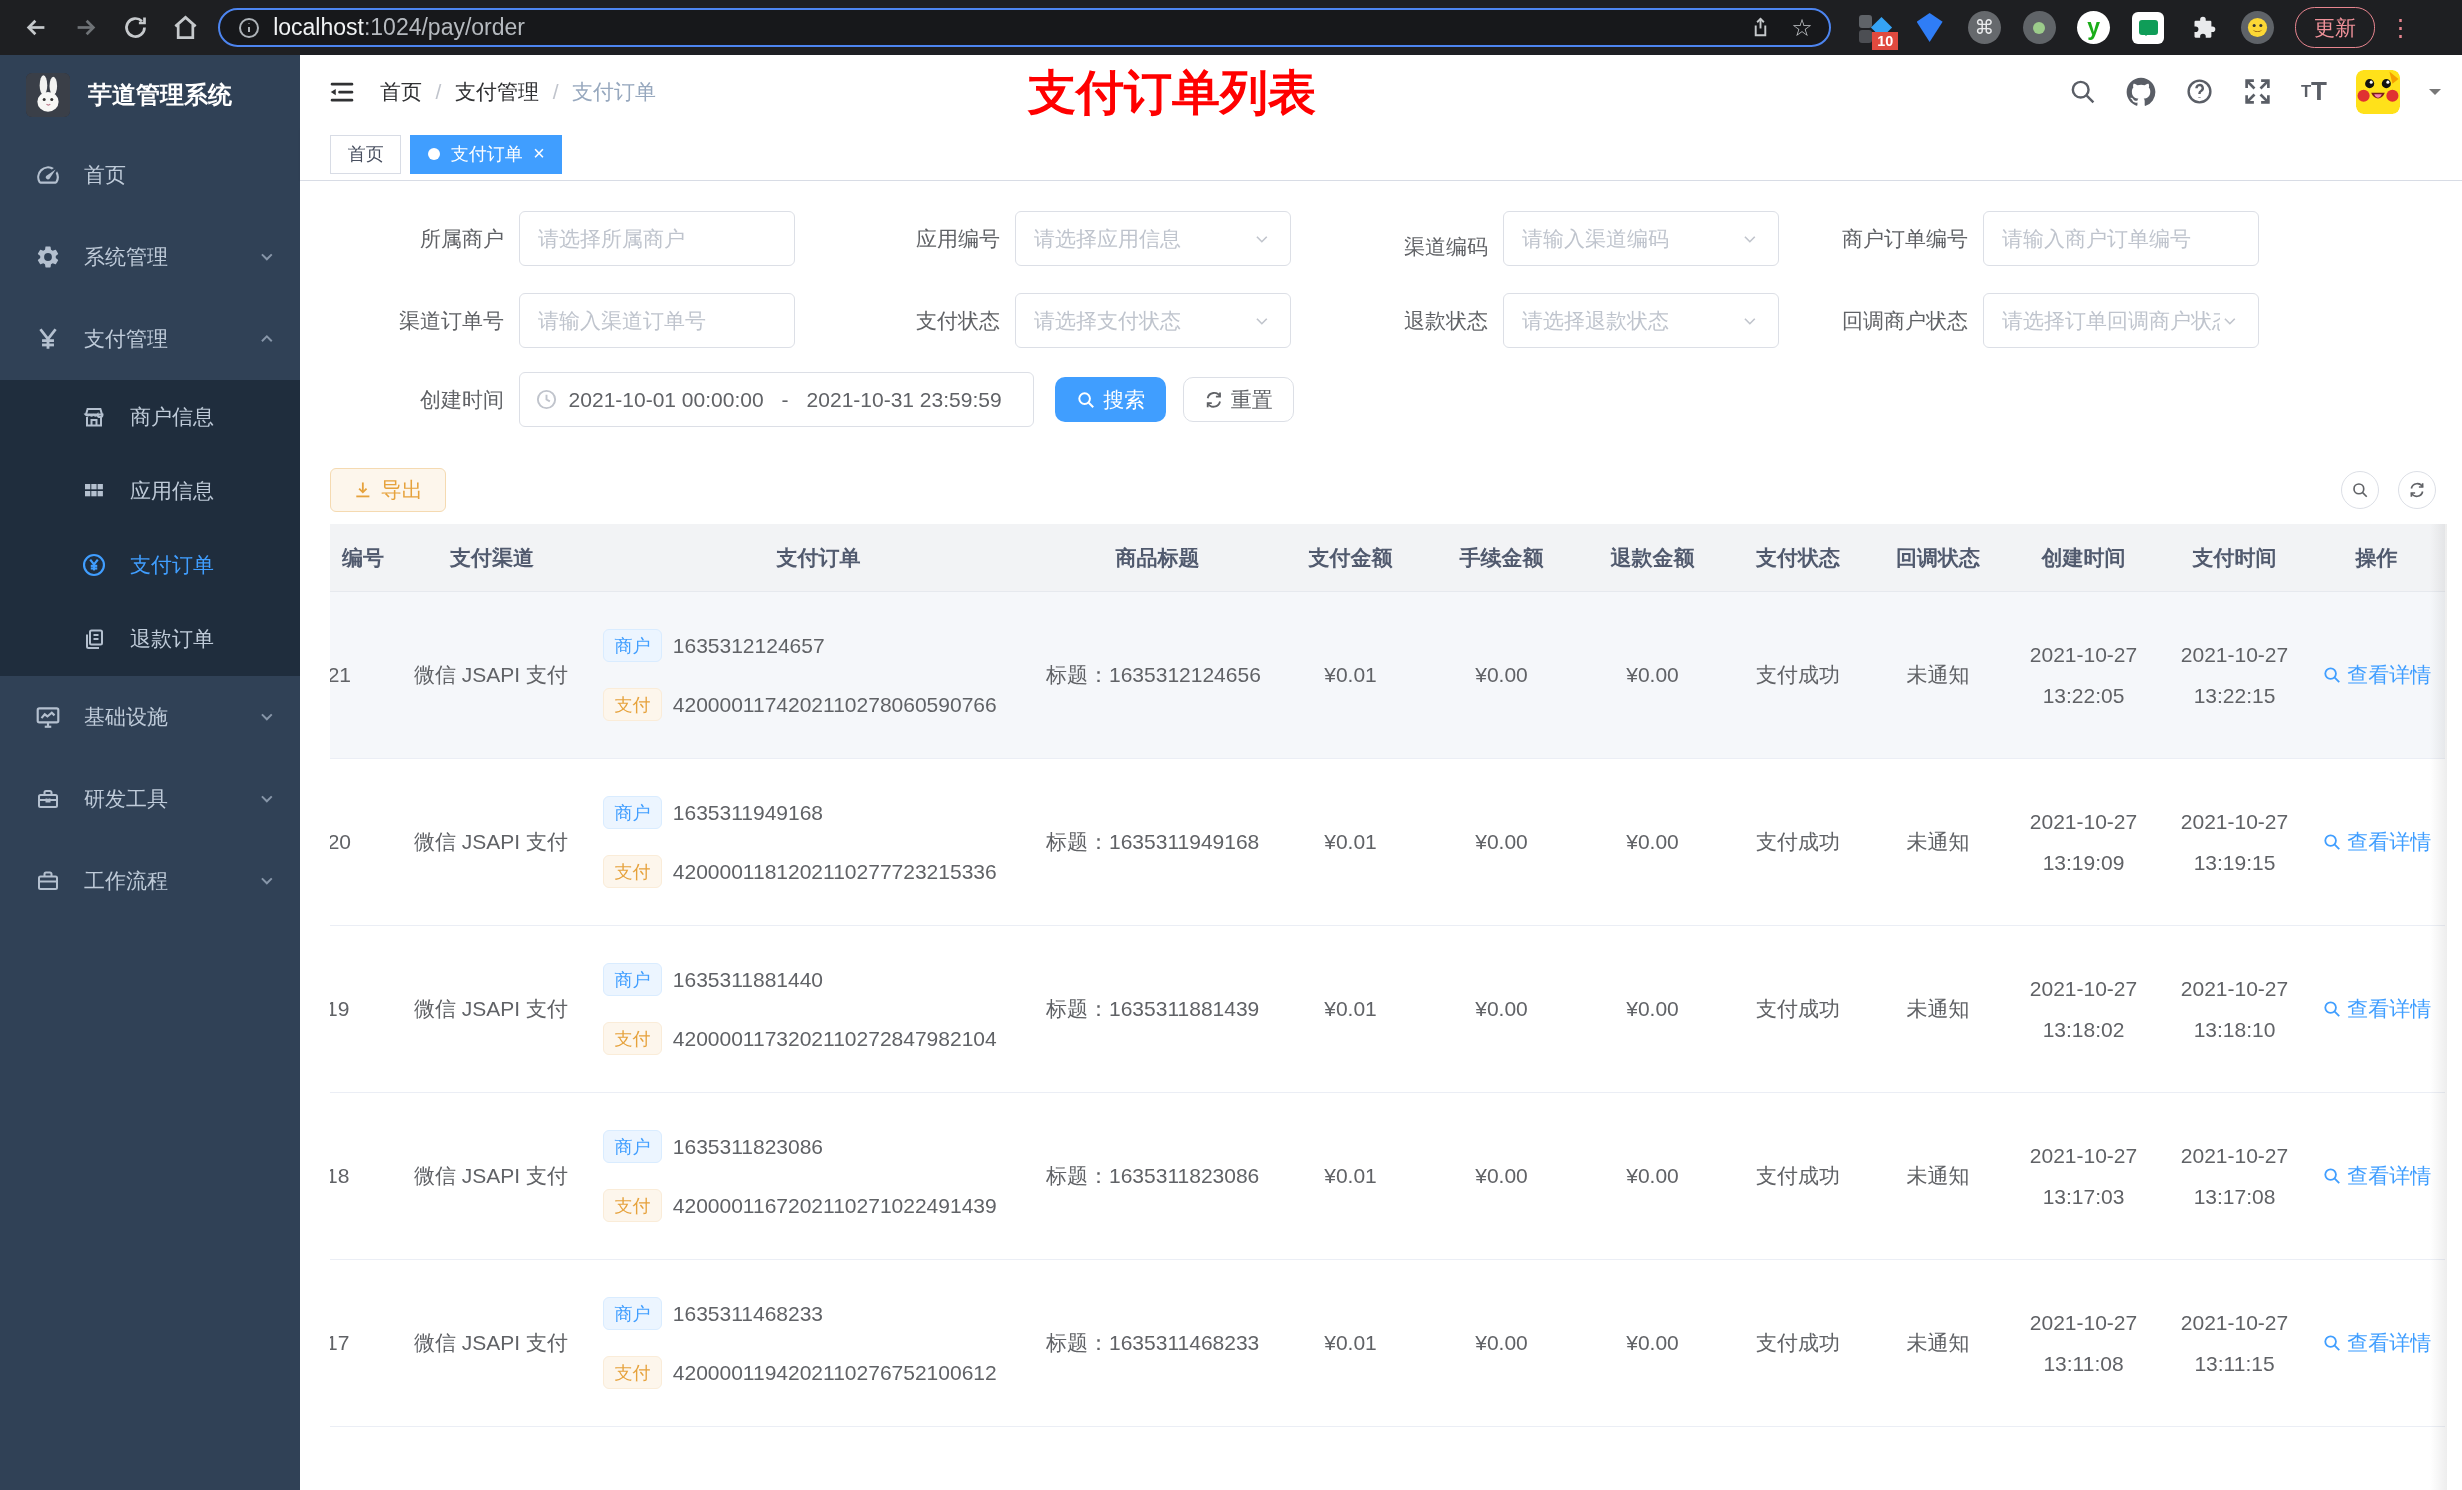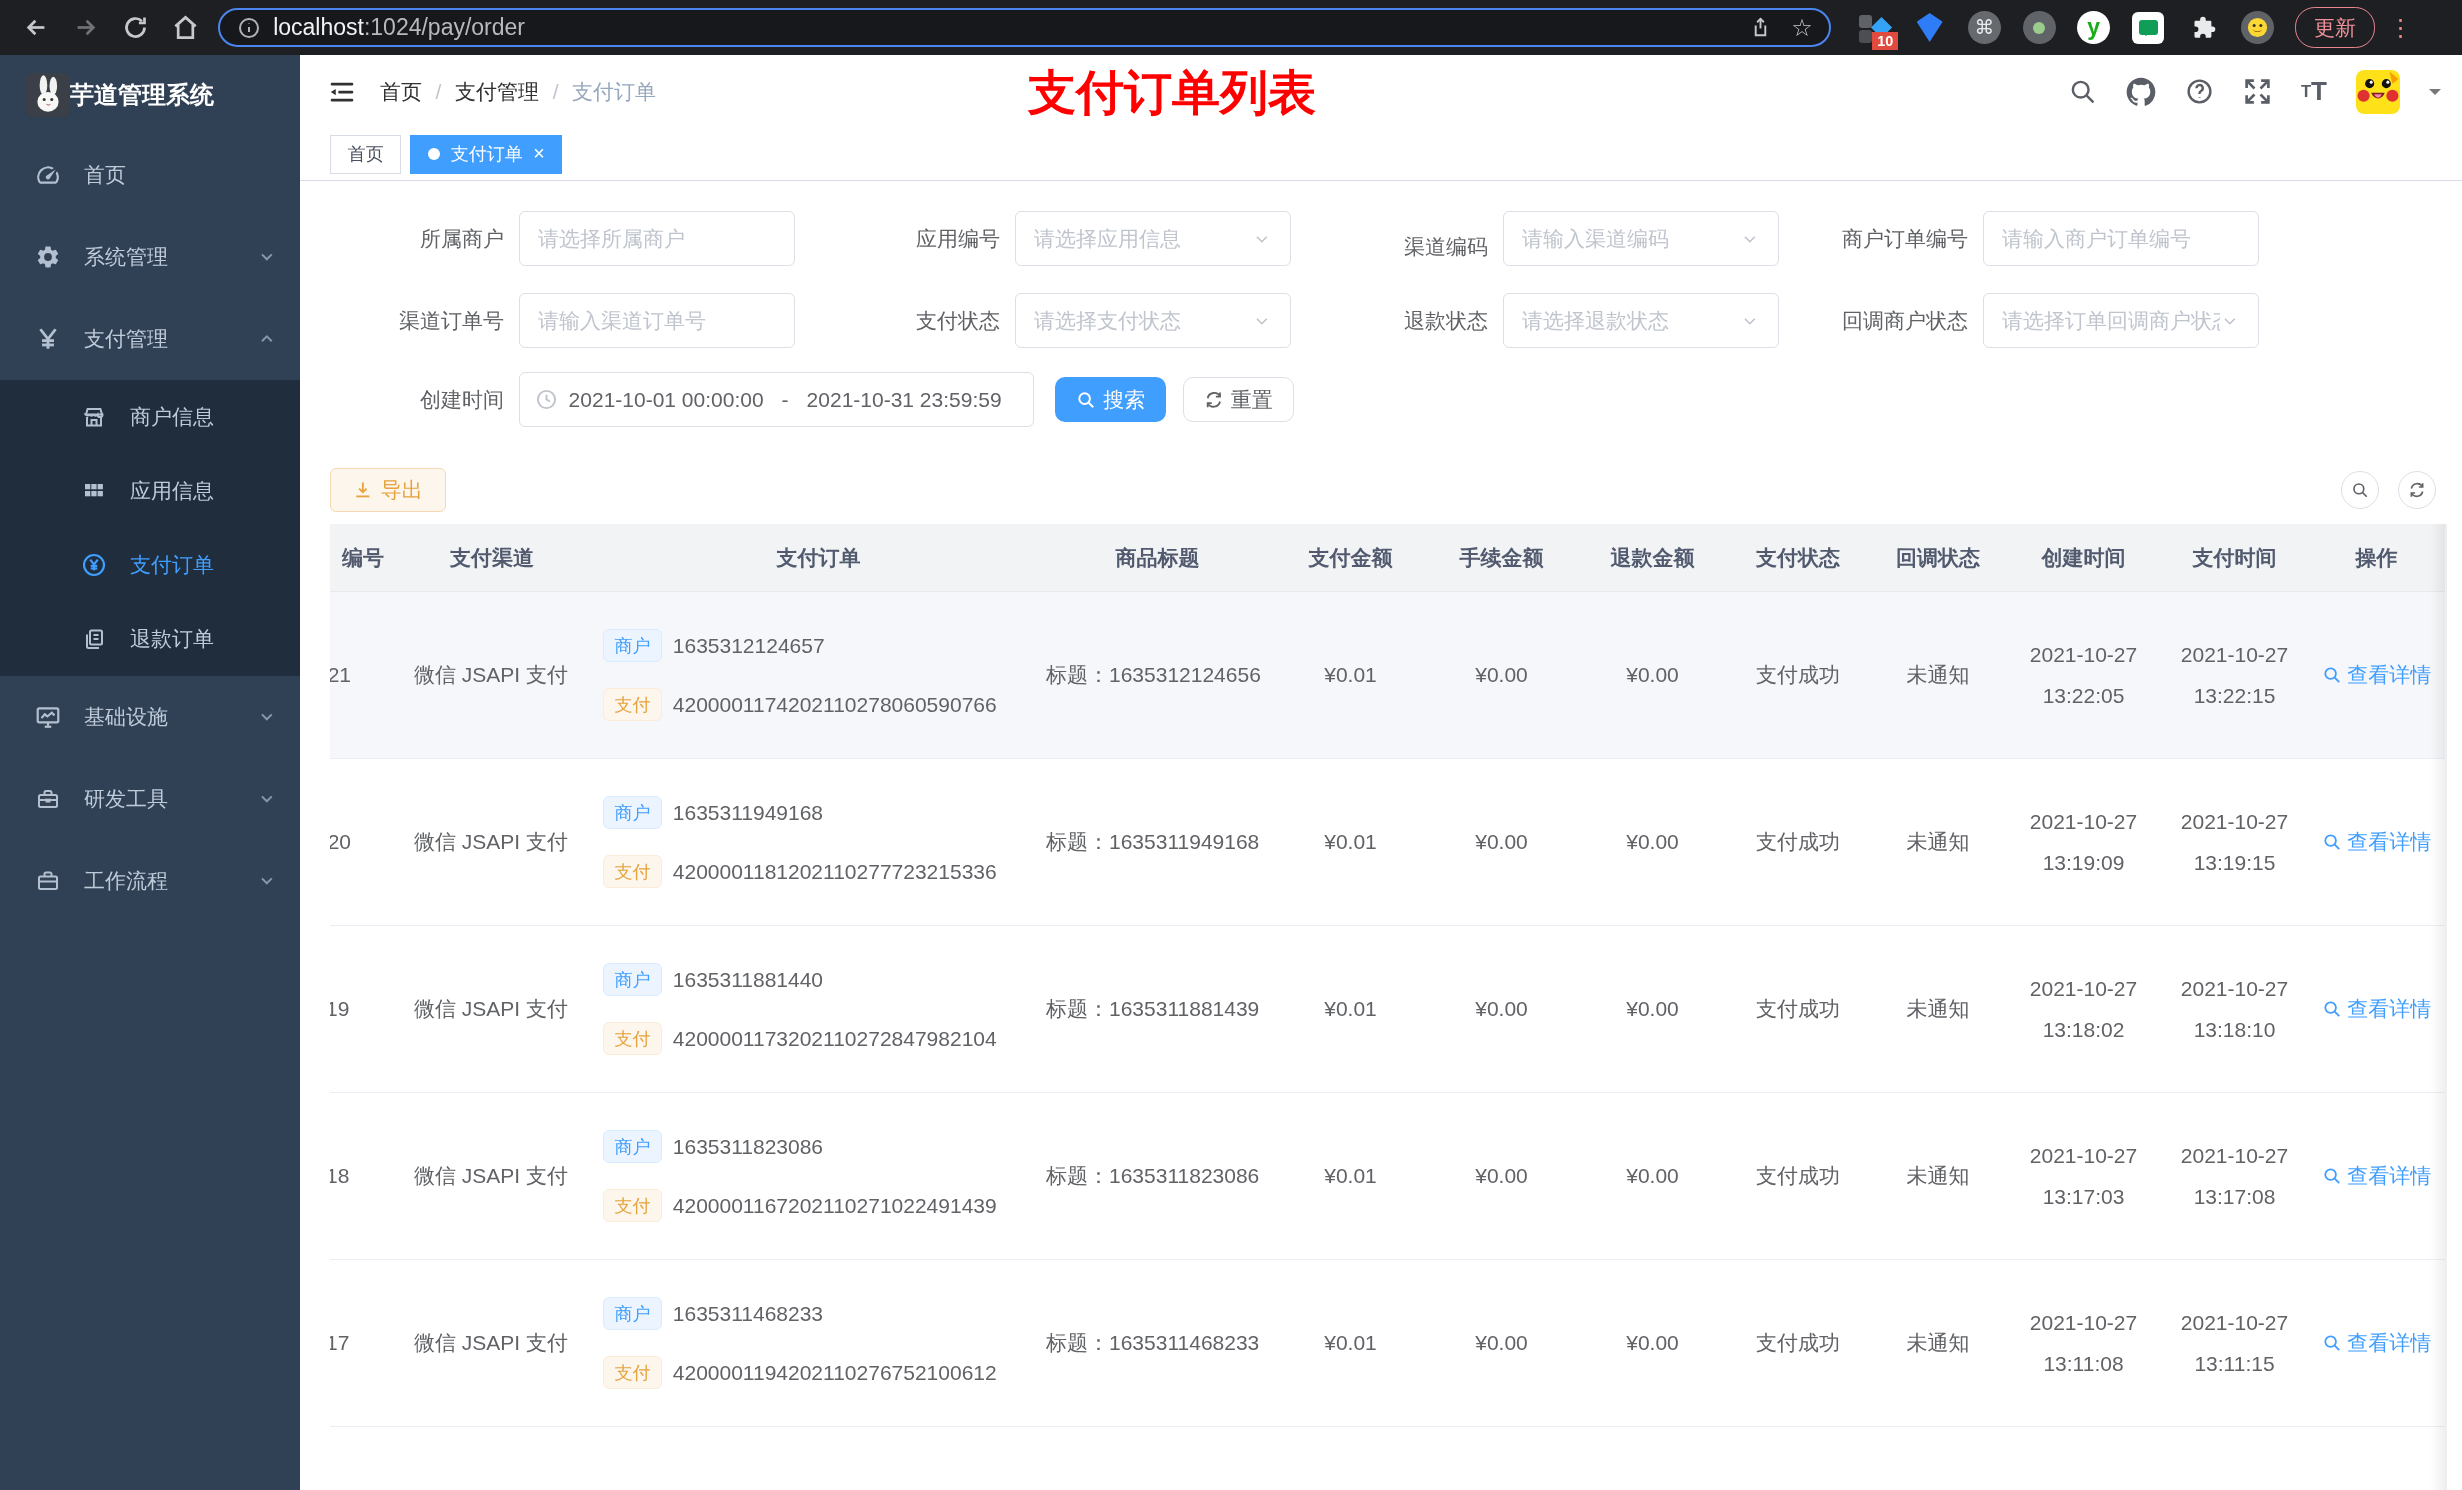--- a/index.html
+++ b/index.html
@@ -29,21 +29,21 @@
   .chat-bubble { width:19.7px; height:15px; background:#0f9d58; border-radius:3px; position:relative; }
   .chat-bubble:after { content:""; position:absolute; left:3px; bottom:-4.5px; border:4.5px solid transparent; border-top-color:#0f9d58; }
   .update-btn { border:1.5px solid #e8858f; color:#ef9199; font-size:21px; border-radius:19.7px; padding:5.3px 18px; margin-right:13.6px; background:transparent; }
   .kebab { color:#e8858f; font-size:24px; letter-spacing:0; width:15px; text-align:center; }
 
   
   .app { flex:1; display:flex; min-height:0; }
   .sidebar { width:300px; background:#304156; flex:none; display:flex; flex-direction:column; overflow:hidden; }
   .logo-row { height:79px; display:flex; align-items:center; padding-left:26px; flex:none; }
   .logo-img { width:44px; height:44px; border-radius:6px; flex:none; overflow:hidden; background:#2b2f38; }
-  .logo-title { color:#fff; font-size:24px; font-weight:bold; white-space:nowrap; }
+  .logo-title { color:#fff; font-size:24px; font-weight:bold; margin-left:18px; white-space:nowrap; }
   .menu { flex:1; }
   .menu-item { height:82px; display:flex; align-items:center; padding:0 23px 0 33px; color:#bfcbd9; font-size:21px; cursor:pointer; }
   .menu-item .mi-icon { width:30px; display:flex; justify-content:center; color:#b4c0cf; flex:none; }
   .menu-item .mi-label { margin-left:21px; flex:1; white-space:nowrap; }
   .menu-item .mi-caret { color:#8796a9; display:flex; transition:transform .2s; }
   .menu-item .mi-caret.open { transform:rotate(180deg); }
   .submenu { background:#1f2d3d; }
   .submenu .menu-item { height:74px; padding-left:79px; }
   .submenu .menu-item.active, .submenu .menu-item.active .mi-icon { color:#409eff; }
 

